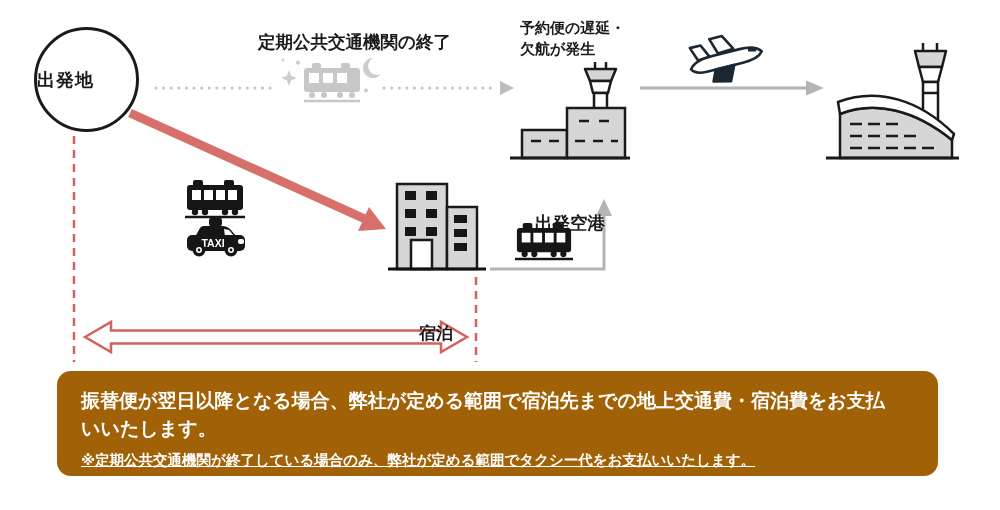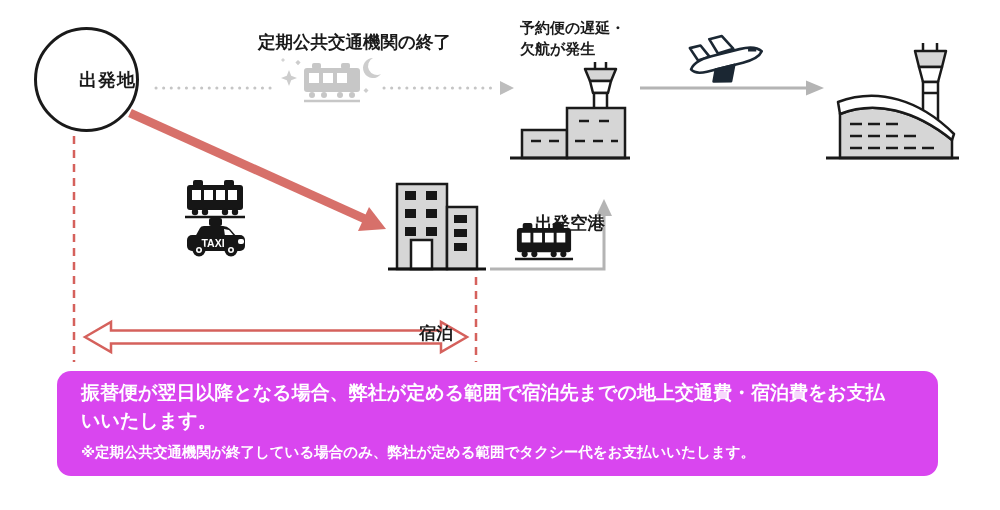--- a/index.html
+++ b/index.html
@@ -5,34 +5,34 @@
   html,body{margin:0;padding:0;background:#ffffff;}
   #stage{
     position:relative;width:1000px;height:510px;background:#ffffff;overflow:hidden;
     font-family:"Liberation Sans","DejaVu Sans",sans-serif;color:#1a1a1a;
   }
   .abs{position:absolute;}
   .label{font-weight:bold;color:#1a1a1a;}
   .center{text-align:center;margin-top:44px;}
   #departure-circle{
     left:34px;top:27px;width:99px;height:99px;border:3px solid #1a1a1a;border-radius:50%;
-    display:flex;align-items:center;justify-content:flex-end;background:#fff;
+    display:flex;align-items:center;justify-content:flex-start;background:#fff;
   }
   #departure-circle .label{font-size:18px;letter-spacing:1px;}
   #transit-end-label{left:224px;top:30px;font-size:17.5px;margin-left:34px;}
   #flight-disruption-label{left:520px;top:18px;font-size:15px;line-height:1.38;white-space:pre-line;}
   #departure-airport-label{left:505px;top:167px;width:130px;font-size:17.5px;}
   #arrival-airport-label{left:827px;top:167px;width:135px;font-size:17.5px;}
   #lodging-label{left:385px;top:278px;width:102px;font-size:17px;}
   #banner{
-    left:57px;top:371px;width:881px;height:105px;background:#d946ef;border-radius:14px;
-    box-sizing:border-box;padding:8px 36px 0 24px;color:#ffffff;
+    left:57px;top:371px;width:881px;height:105px;background:#a16207;border-radius:14px;
+    box-sizing:border-box;padding:16px 36px 0 24px;color:#ffffff;
   }
   #banner-main{font-size:19px;font-weight:bold;line-height:28px;}
-  #banner-note{font-size:14.5px;font-weight:bold;margin-top:7px;line-height:20px;}
+  #banner-note{font-size:14.5px;font-weight:bold;margin-top:7px;line-height:20px;text-decoration:underline;}
   svg{display:block;}
 </style>
 </head>
 <body>
 
 <div id="stage">
 
   <svg class="abs" style="left:0;top:0" width="1000" height="510" viewBox="0 0 1000 510">
 
     <line x1="156" y1="88" x2="276" y2="88" stroke="#c5c5c5" stroke-width="3" stroke-linecap="round" stroke-dasharray="0.1 7.5"></line>

